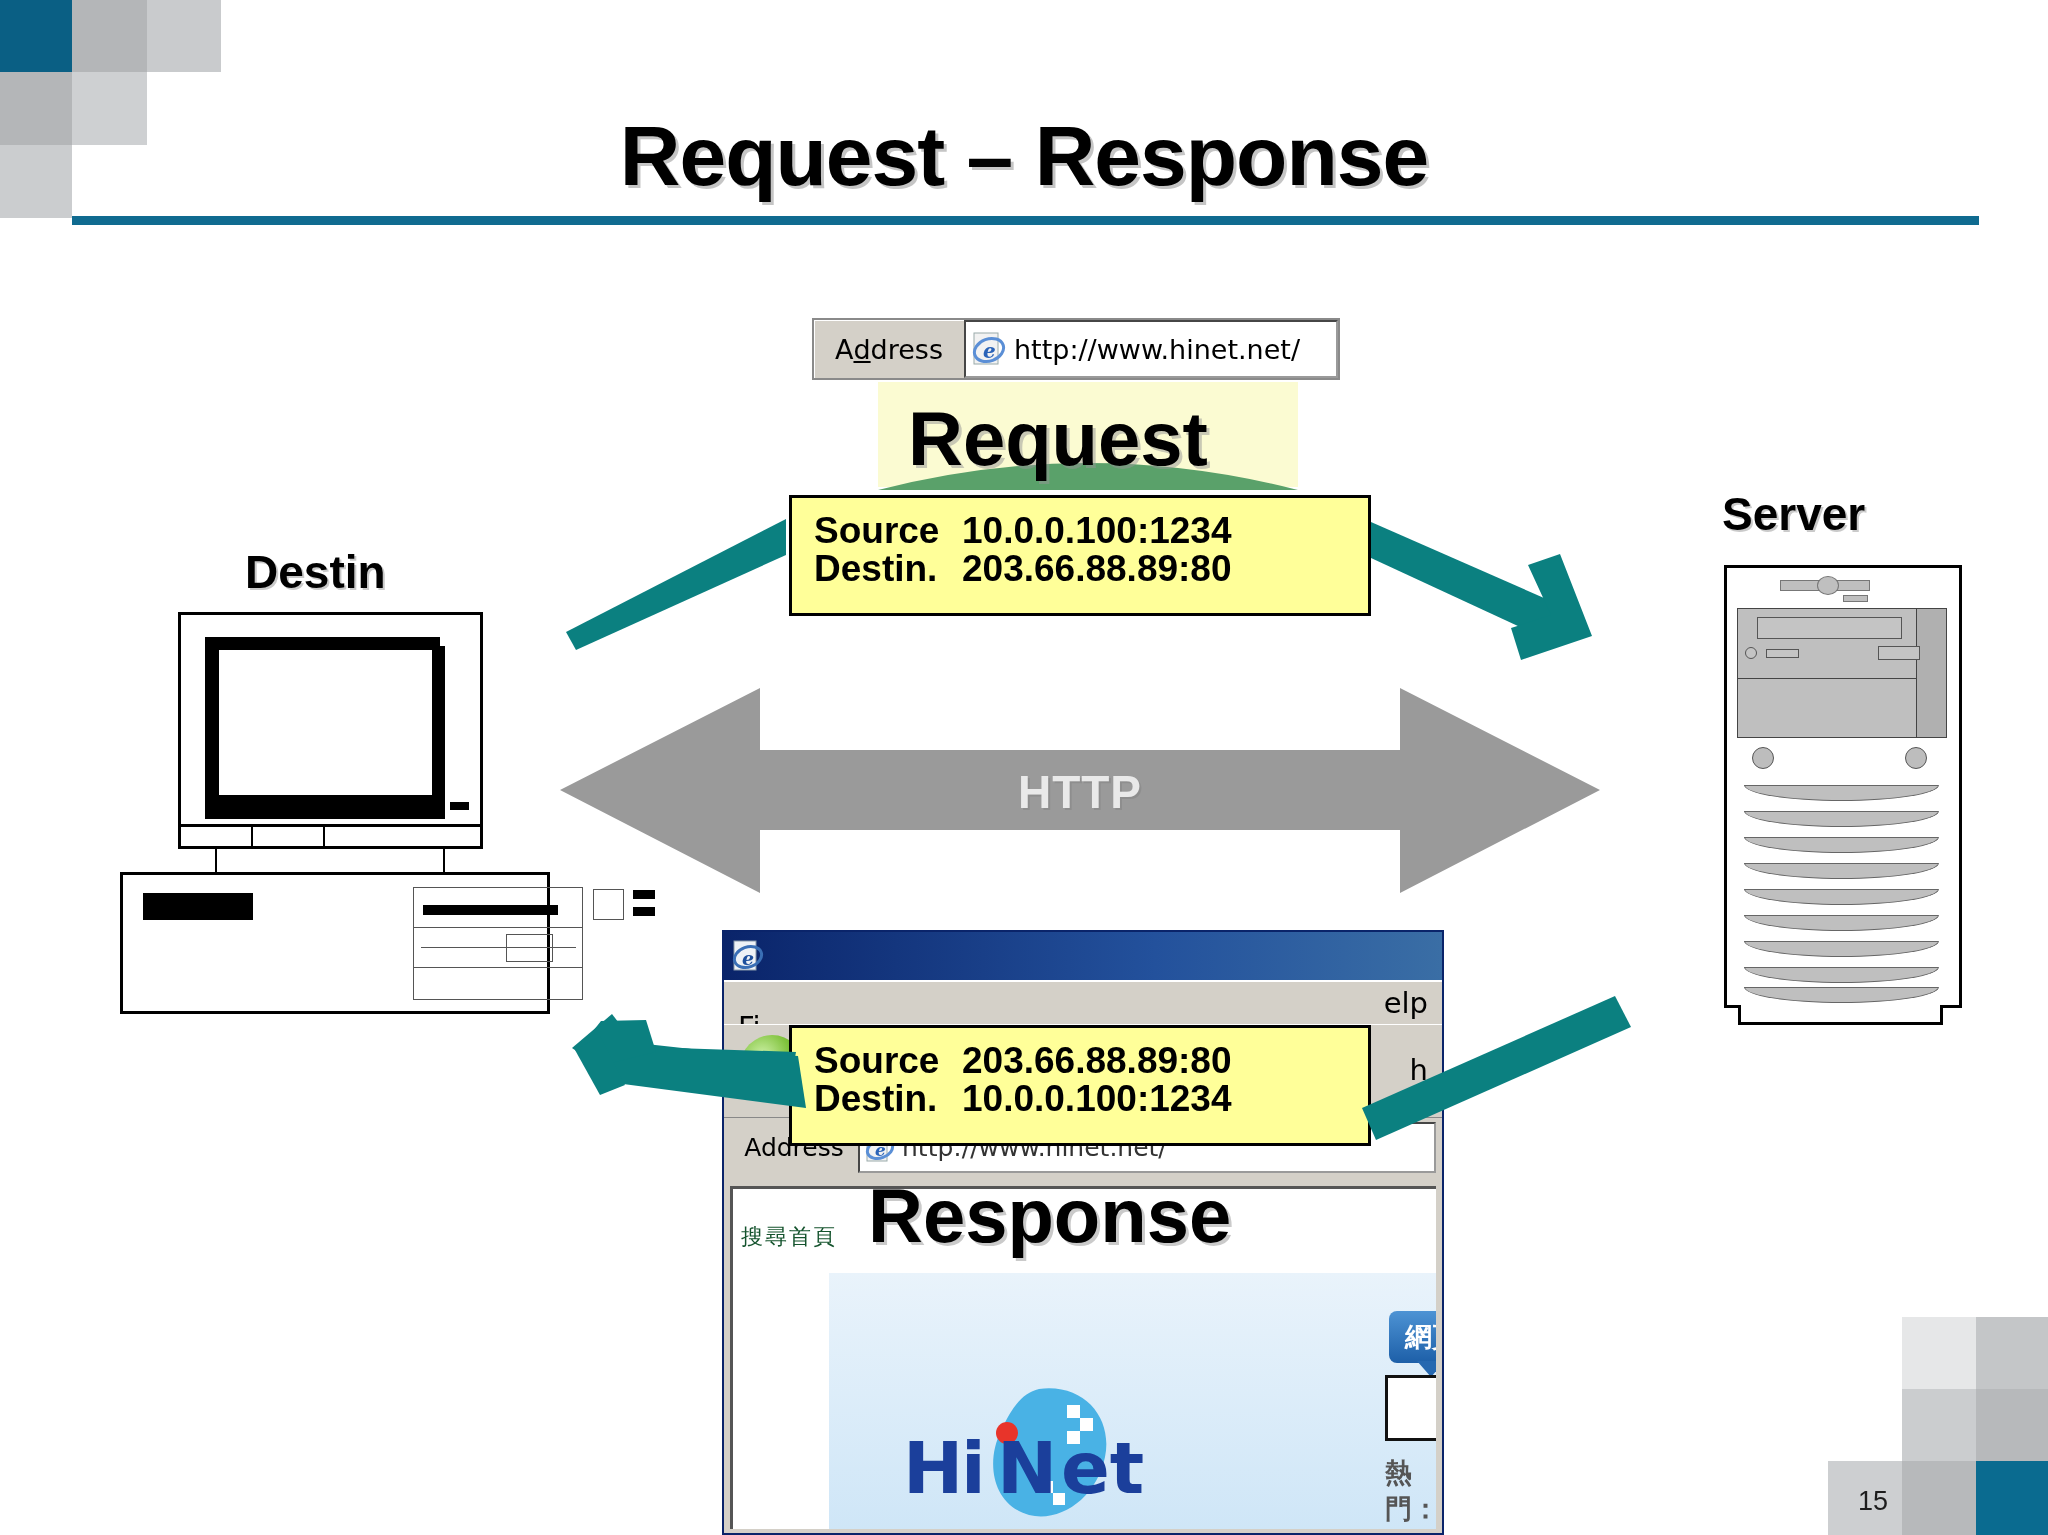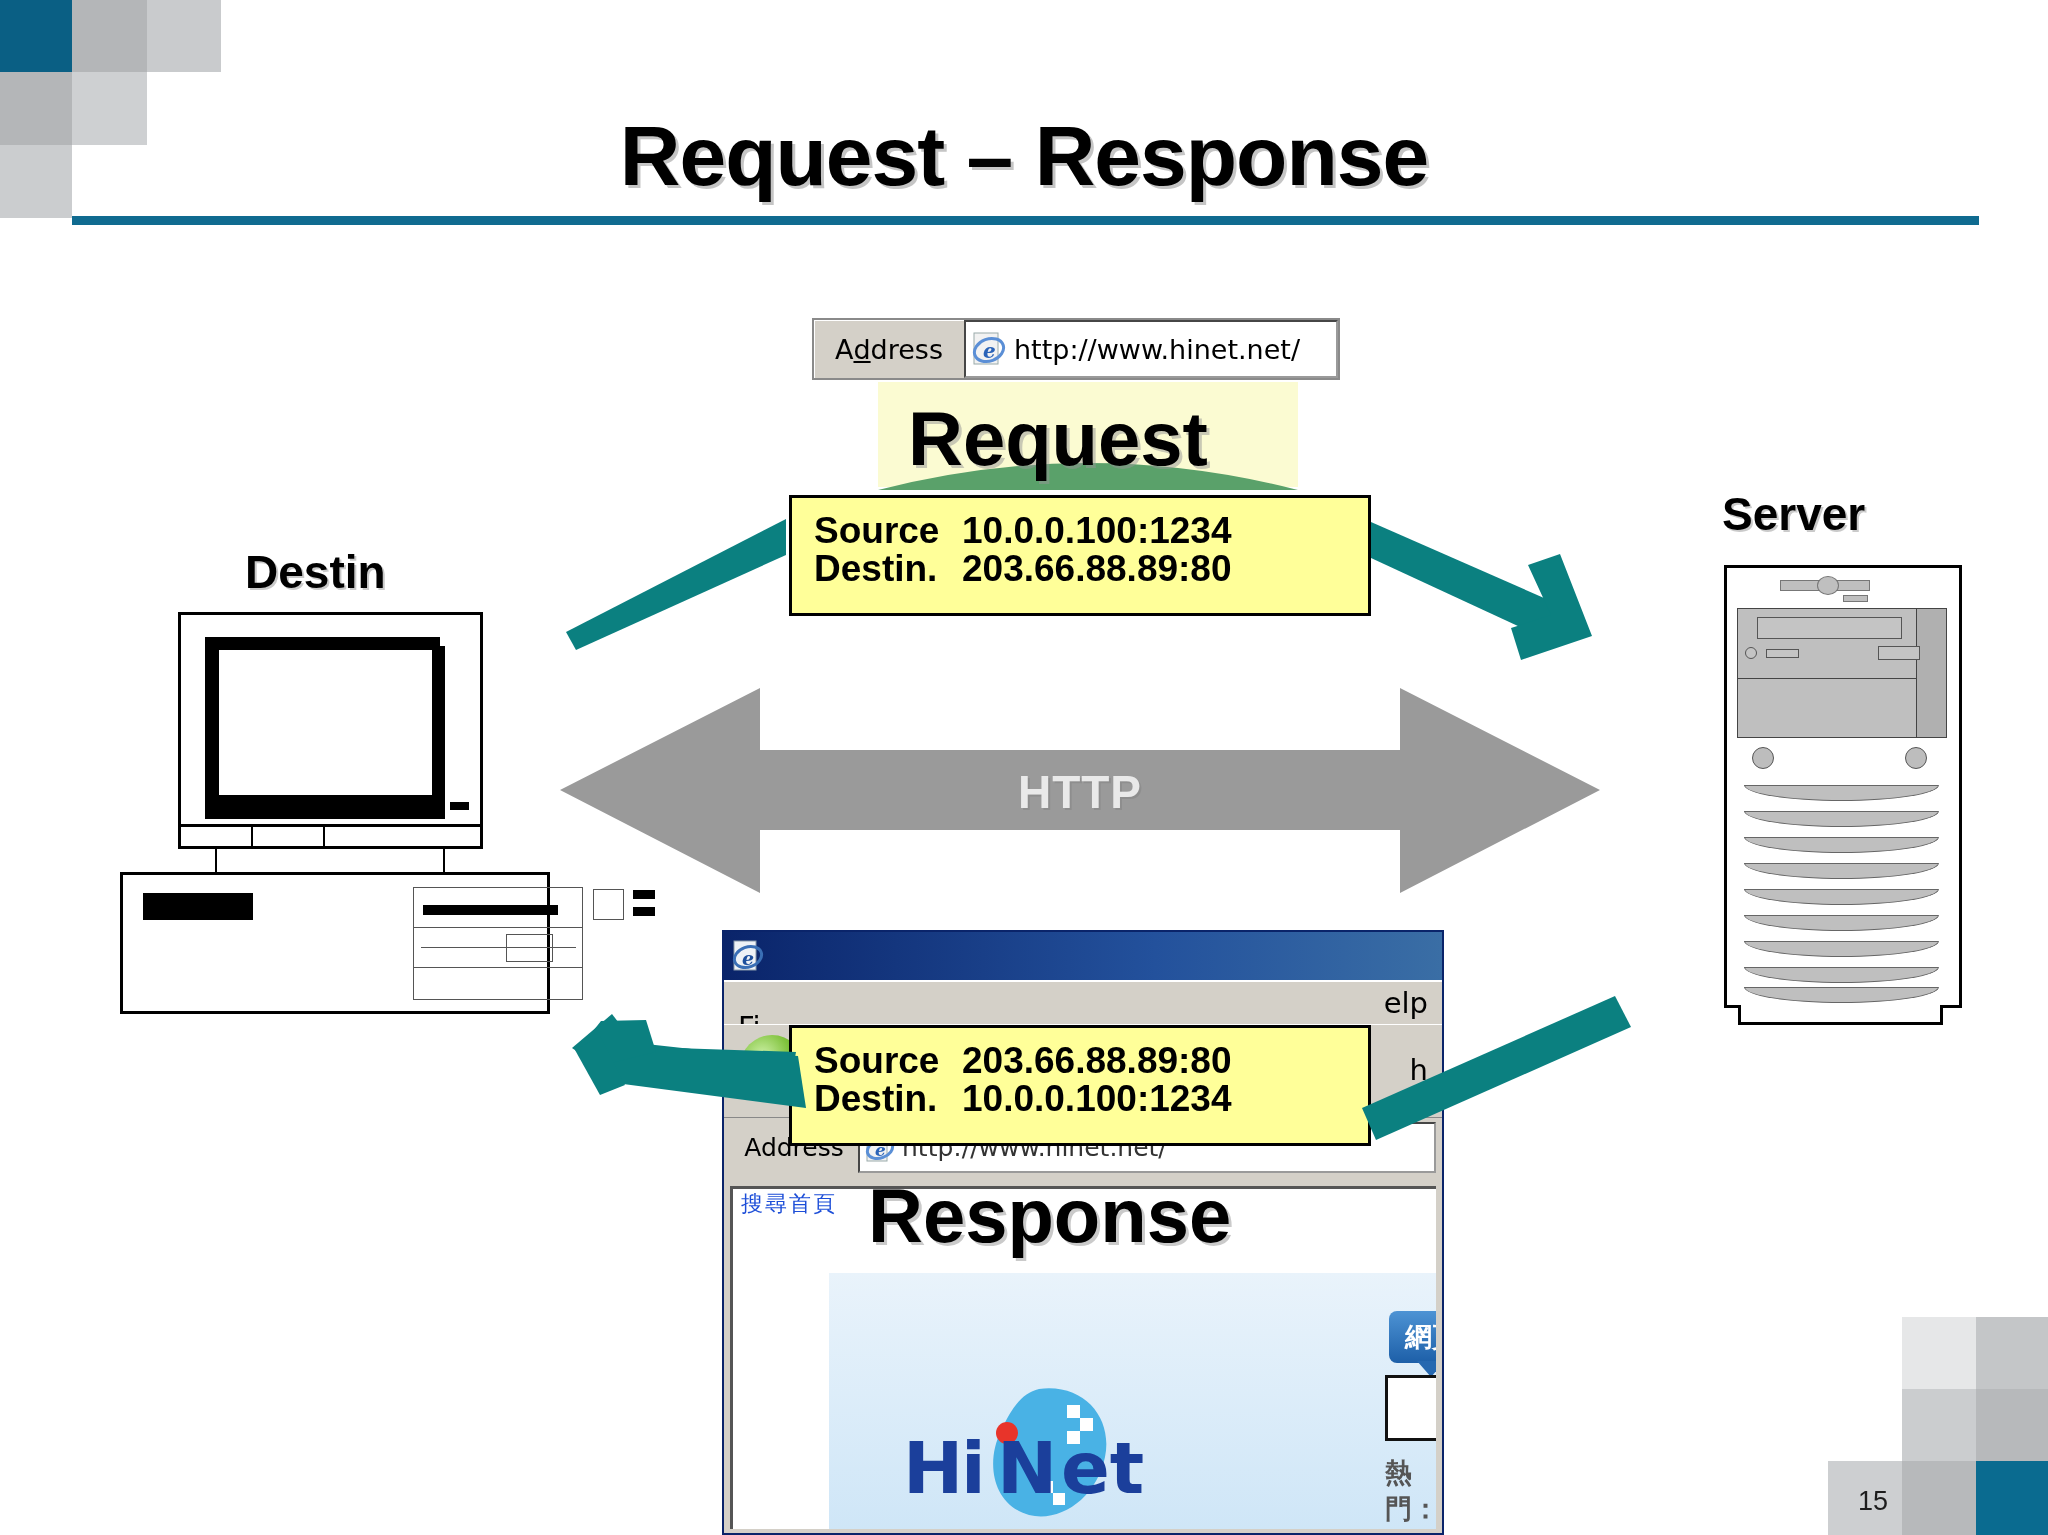--- a/index.html
+++ b/index.html
@@ -139,21 +139,21 @@
     font-family:"DejaVu Sans",sans-serif;}
   .ie-addr{height:60px;background:#d4d0c8;border-top:1px solid #888;display:flex;align-items:stretch;padding:4px 6px;box-sizing:border-box;}
   .ie-addr-lbl{width:128px;display:flex;align-items:center;justify-content:center;font-size:25px;
     color:#000;font-family:"DejaVu Sans",sans-serif;}
   .ie-addr-fld{flex:1;background:#fff;border:2px inset #9a9a9a;display:flex;align-items:center;gap:7px;padding-left:5px;box-sizing:border-box;}
   .ie-addr-fld .ie-ico{width:30px;height:30px;flex:0 0 30px;}
   .ie-addr-url{font-size:25px;color:#333;font-family:"DejaVu Sans",sans-serif;white-space:nowrap;}
   .ie-page{position:absolute;left:6px;top:254px;right:6px;bottom:4px;background:#fff;border:3px solid #555;border-right:0;border-bottom:0;box-sizing:border-box;overflow:hidden;}
   .ie-page-inner{position:absolute;left:96px;top:84px;right:0;bottom:0;
     background:linear-gradient(180deg,#e9f3fb 0%,#cfe6f7 100%);}
-  .cn-small{position:absolute;left:8px;top:0;font-size:22px;color:#1d4ed8;
+  .cn-small{position:absolute;left:8px;top:33px;font-size:22px;color:#14532d;
     font-family:"DejaVu Sans",sans-serif;letter-spacing:2px;}
   .hinet-logo{position:absolute;left:60px;top:104px;width:340px;height:150px;}
   .srch-tab{position:absolute;left:560px;top:38px;width:86px;height:52px;border-radius:8px;
     background:linear-gradient(180deg,#4d93d4 0%,#1d5fa8 100%);
     display:flex;align-items:center;justify-content:center;color:#fff;font-size:27px;font-weight:bold;
     font-family:"DejaVu Sans",sans-serif;}
   .srch-tab:after{content:"";position:absolute;left:28px;top:50px;width:0;height:0;
     border-left:14px solid transparent;border-right:14px solid transparent;border-top:16px solid #2668b0;}
   .srch-box{position:absolute;left:556px;top:102px;width:120px;height:66px;background:#fff;
     border:3px solid #111;border-right:0;box-sizing:border-box;}

